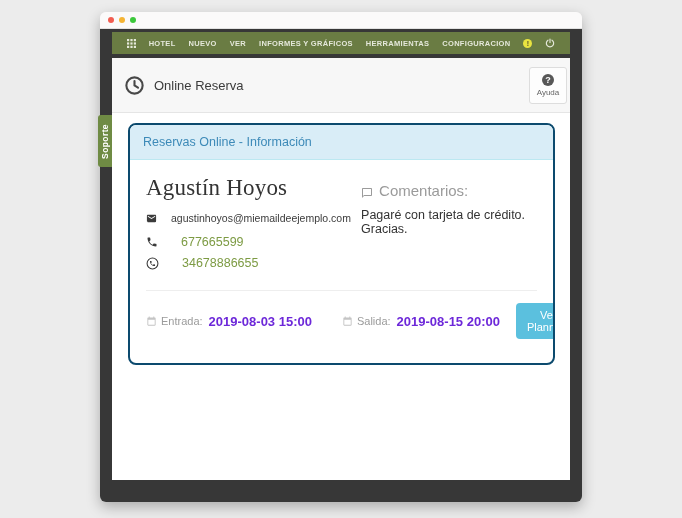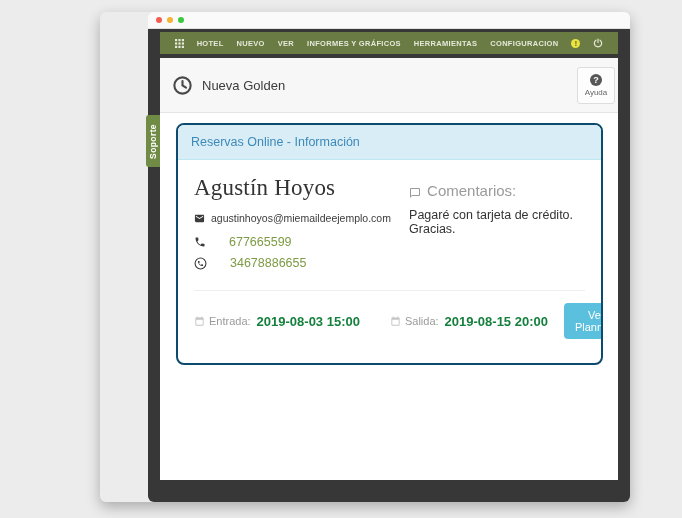--- a/index.html
+++ b/index.html
@@ -4,21 +4,21 @@
 <style>
   html,body{margin:0;padding:0;}
   body{
     width:682px;height:518px;background:#ececec;position:relative;overflow:hidden;
     font-family:"Liberation Sans","DejaVu Sans",sans-serif;
     -webkit-font-smoothing:antialiased;
   }
   
   .window{
     position:absolute;left:100px;top:12px;width:482px;height:490px;
-    border-radius:6px;box-shadow:0 5px 14px rgba(0,0,0,.28);padding-left:48px;
+    border-radius:6px;box-shadow:0 5px 14px rgba(0,0,0,.28);
   }
   .titlebar{
     height:17px;background:#fbfafa;border-radius:6px 6px 0 0;
     display:flex;align-items:center;padding-left:8px;gap:5px;
     border-bottom:1px solid #e2e2e2;box-sizing:border-box;
   }
   .dot{width:6px;height:6px;border-radius:50%;}
   .dot.red{background:#f25d51;}
   .dot.yellow{background:#f5b433;}
   .dot.green{background:#3cc83b;}
@@ -74,32 +74,32 @@
   }
   .panel-heading{
     height:34px;background:#d9edf7;border-bottom:1px solid #bce8f1;
     display:flex;align-items:center;padding:0 13px;font-size:12.5px;color:#3d8ab8;
   }
   .panel-body{padding:15px 16px 24px 16px;}
   .guest-row{display:flex;}
   .guest-left{width:55%;}
   .guest-right{flex:1;padding-top:7px;}
   .guest-name{font-size:23px;font-weight:400;color:#333;margin:0 0 9px 0;letter-spacing:.2px;font-family:Liberation Serif, serif;}
-  .contact-line{display:flex;align-items:flex-end;gap:6px;margin:11px 0;}
+  .contact-line{display:flex;align-items:flex-end;gap:14px;margin:11px 0;}
   .email-text{font-size:10.5px;color:#3b3b3b;}
   .phone-line{display:flex;align-items:center;gap:23px;margin:7px 0;cursor:pointer;}
   .green-link{font-size:12.5px;color:#7d9b44;text-decoration:none;}
   .comments-label{display:flex;align-items:flex-end;gap:6px;color:#9b9b9b;font-size:15px;}
   .comments-text{font-size:12.5px;color:#333;margin-top:9px;}
   .pet-row{display:flex;align-items:center;gap:7px;margin-top:15px;font-size:12.5px;color:#333;}
   .divider{border:none;border-top:1px solid #eee;margin:13px 0 12px 0;}
   .stay-row{display:flex;gap:30px;}
   .stay-group{display:flex;align-items:center;gap:4px;}
   .stay-label{font-size:11px;color:#9b9b9b;}
-  .stay-value{font-size:13px;font-weight:bold;color:#15803d;margin-left:2px;white-space:nowrap;}
+  .stay-value{font-size:13px;font-weight:bold;color:#6d28d9;margin-left:2px;white-space:nowrap;}
   .planning-btn{
     background:#5bc0de;color:#fff;border:none;border-radius:4px;
     font-size:11px;padding:6px 11px;cursor:pointer;margin-left:-14px;
     font-family:inherit;
   }
   .icon{display:inline-flex;flex-shrink:0;}
 </style>
 </head>
 <body>
 
@@ -143,21 +143,21 @@
     </nav>
 
     <div class="content">
       <div class="content-header">
         <span class="icon">
           <svg width="21" height="21" viewBox="0 0 24 24" fill="none" stroke="#484848" stroke-width="2.4" stroke-linecap="round">
             <circle cx="12" cy="12" r="9.3"></circle>
             <path d="M12 6.8V12l4 2.4"></path>
           </svg>
         </span>
-        <span class="page-title">Nueva Golden</span>
+        <span class="page-title">Online Reserva</span>
         <div class="help-btn">
           <span class="qcircle">?</span>
           <span class="help-label">Ayuda</span>
         </div>
       </div>
 
       <div class="panel">
         <div class="panel-heading">Reservas Online - Información</div>
         <div class="panel-body">
 

